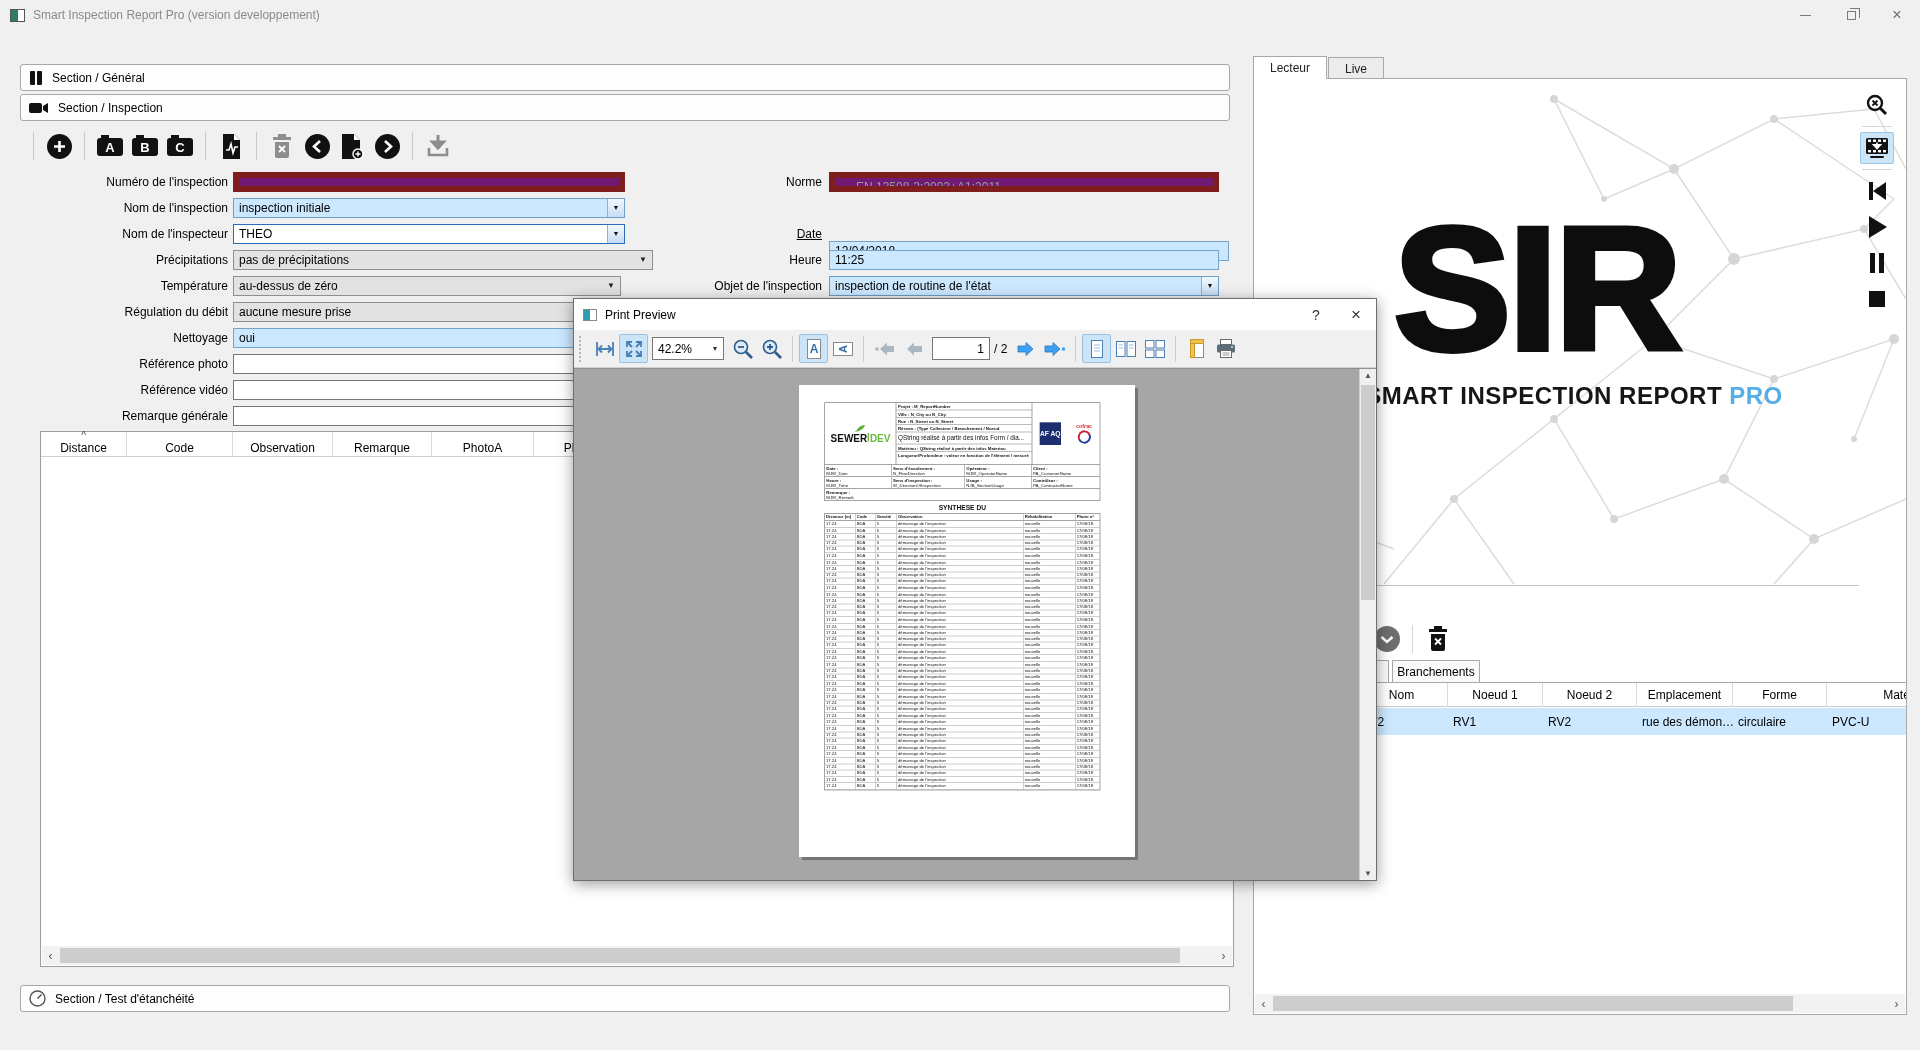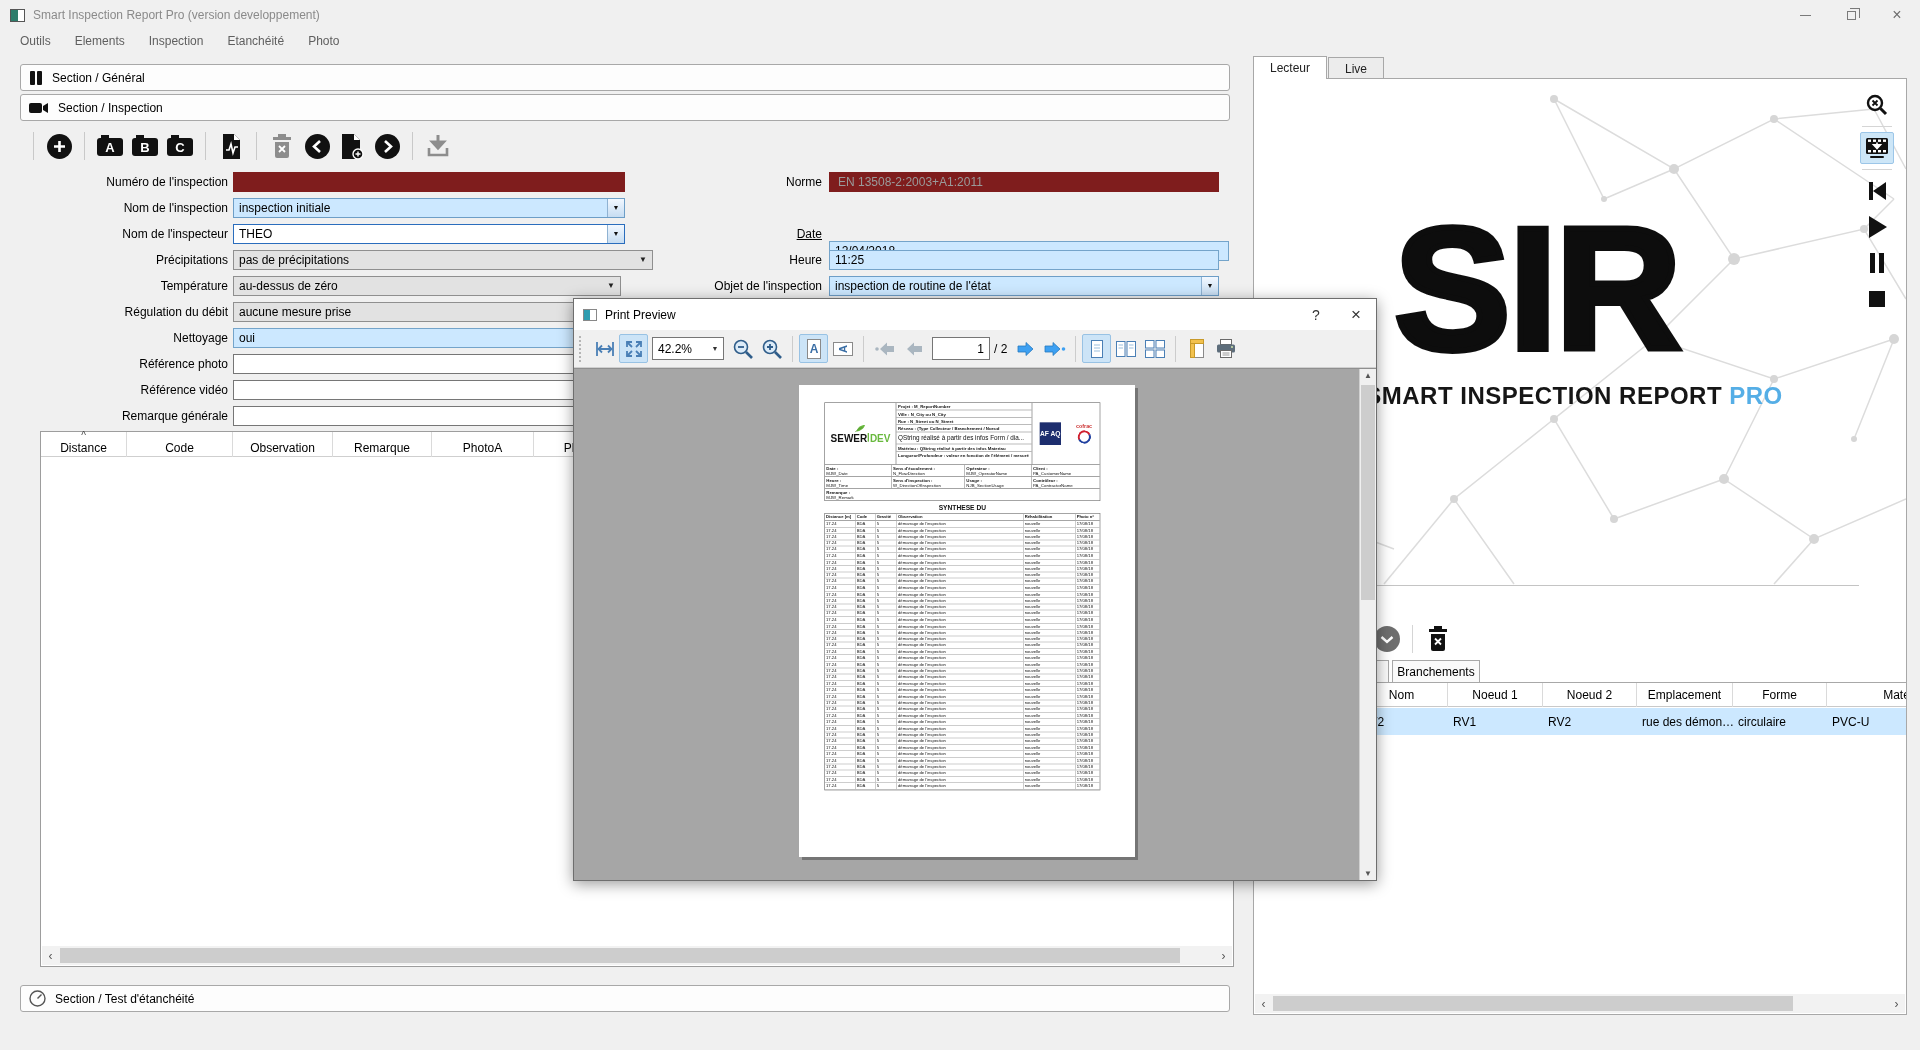--- a/index.html
+++ b/index.html
@@ -29,21 +29,21 @@
   .secbar svg{flex:none;}
 
   
   #left-toolbar{position:absolute;left:28px;top:129px;height:34px;display:flex;align-items:center;gap:5px;}
   .tb-sep{width:1px;height:28px;background:#c9c9c9;margin:0 5px;}
   .icon-btn{width:30px;height:30px;display:flex;align-items:center;justify-content:center;}
 
   
   .f-label{position:absolute;height:20px;line-height:20px;text-align:right;font-size:12px;color:#000;white-space:nowrap;}
   .fld{position:absolute;height:20px;font-size:12px;line-height:18px;white-space:nowrap;overflow:hidden;}
-  .f-disabled{background:#7f1d1d;border:1px solid #7f1d1d;color:#9a9a9a;padding:0 8px;}
+  .f-disabled{background:#701a75;border:6px solid #7f1d1d;color:#9a9a9a;padding:0 21px;}
   .f-input{background:#fff;border:1px solid #767676;padding:0 5px;}
   .f-input.blue{background:#cce8ff;border-color:#74a4ca;}
   .f-combo{display:flex;background:#fff;border:1px solid #6d9ec7;padding:0;}
   .f-combo.blue{background:#cce8ff;}
   .f-combo.focus{border-color:#2a6dbd;}
   .f-combo .txt{flex:1;padding:0 5px;overflow:hidden;}
   .f-combo .btn{flex:none;width:17px;border-left:1px solid #8fb2d2;background:linear-gradient(#f2f8ff,#c6ddf2);
                 display:flex;align-items:center;justify-content:center;font-size:7px;color:#111;}
   .f-flat{display:flex;background:#e2e2e2;border:1px solid #8f8f8f;}
   .f-flat .txt{flex:1;padding:0 5px;overflow:hidden;}
@@ -168,27 +168,20 @@
         </div>
       <div class="win-btn">
           <span class="glyph-restore"></span>
         </div>
       <div class="win-btn">
           <span class="glyph-close">×</span>
         </div>
     </div>
   </div>
 
-  <div id="menubar">
-      <div class="menu-item">Outils</div>
-      <div class="menu-item">Elements</div>
-      <div class="menu-item">Inspection</div>
-      <div class="menu-item">Etanchéité</div>
-      <div class="menu-item">Photo</div>
-    </div>
 
   <div class="secbar" style="top:94px;">
     <svg width="20" height="14" viewBox="0 0 20 14">
       <rect x="0" y="2" width="13" height="10" rx="2" fill="#111"></rect>
       <polygon points="14,5 19,2 19,12 14,9" fill="#111"></polygon>
     </svg>
     <span>Section / Inspection</span>
   </div>
 
   <div class="secbar" style="top:64px;">

